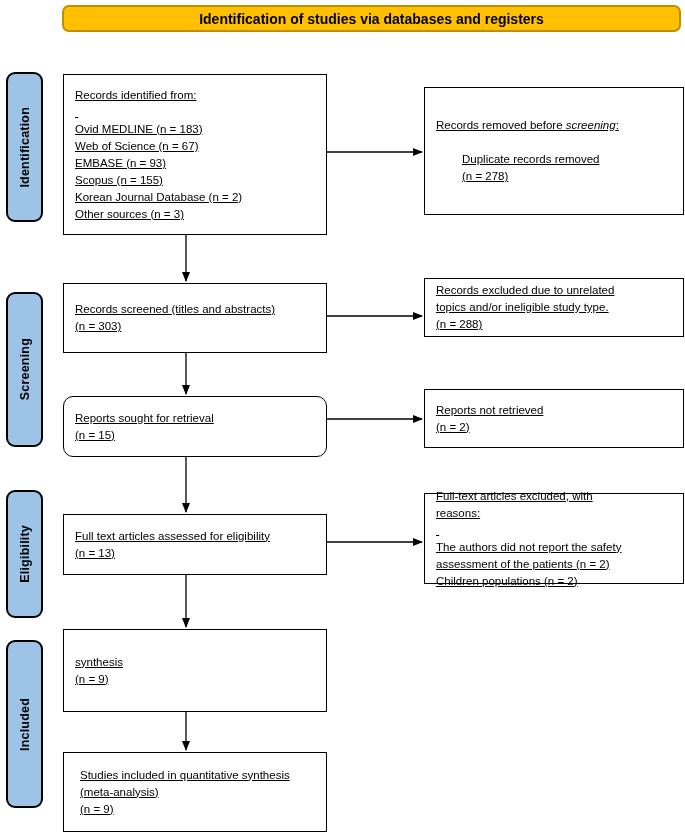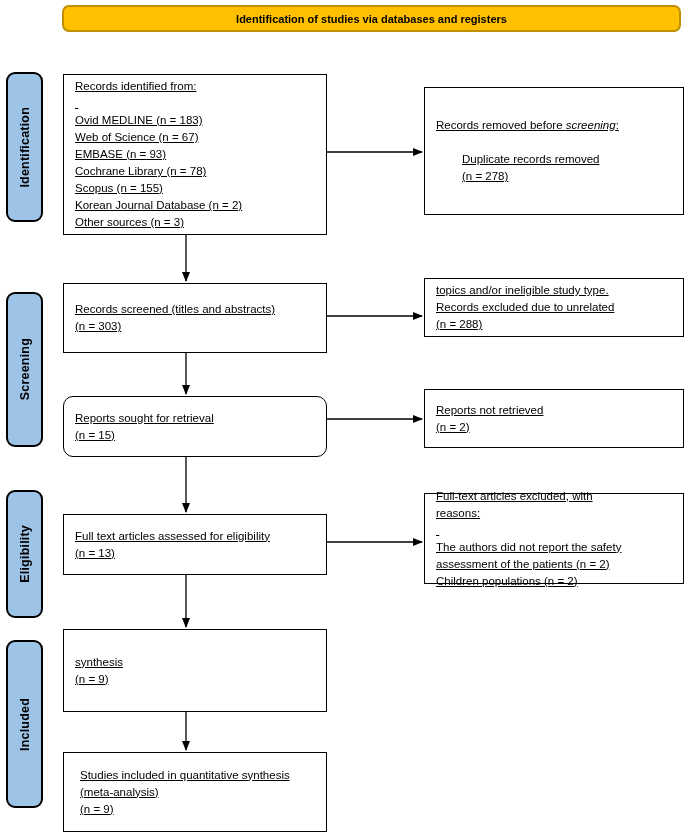--- a/index.html
+++ b/index.html
@@ -13,21 +13,21 @@
     overflow: hidden;
   }
   .banner {
     position: absolute;
     left: 62px; top: 5px; width: 619px; height: 27px;
     background: #FFC000;
     border: 2px solid #BF8F00;
     border-radius: 7px;
     box-sizing: border-box;
     display: flex; align-items: center; justify-content: center;
-    font-weight: 700; font-size: 11px;
+    font-weight: 700; font-size: 14px;
   }
   .stage {
     position: absolute;
     left: 6px; width: 37px;
     background: #9DC3E6;
     border: 2px solid #000;
     border-radius: 9px;
     box-sizing: border-box;
     display: flex; align-items: center; justify-content: center;
   }
@@ -78,21 +78,20 @@
     <span class="vlabel">Included</span>
   </div>
 
   <div class="box main-box" style="top:74px; height:161px;">
     <div>
         <div class="line">Records identified from:</div>
         <div class="line">&nbsp;</div>
         <div class="line">Ovid MEDLINE (n = 183)</div>
         <div class="line">Web of Science (n = 67)</div>
         <div class="line">EMBASE (n = 93)</div>
-        <div class="line">Cochrane Library (n = 78)</div>
         <div class="line">Scopus (n = 155)</div>
         <div class="line">Korean Journal Database (n = 2)</div>
         <div class="line">Other sources (n = 3)</div>
       </div>
   </div>
 
   <div class="box main-box" style="top:283px; height:70px;">
     <div>
         <div class="line">Records screened (titles and abstracts)</div>
         <div class="line">(n = 303)</div>
@@ -133,22 +132,22 @@
       <span>Records removed before </span><i>screening</i><span>:</span>
     </div>
     <div class="indent">
         <div class="line">Duplicate records removed</div>
         <div class="line">(n = 278)</div>
       </div>
   </div>
 
   <div class="box side-box" style="top:278px; height:59px;">
     <div>
+        <div class="line">Records excluded due to unrelated</div>
         <div class="line">topics and/or ineligible study type.</div>
-        <div class="line">Records excluded due to unrelated</div>
         <div class="line">(n = 288)</div>
       </div>
   </div>
 
   <div class="box side-box" style="top:389px; height:59px;">
     <div>
         <div class="line">Reports not retrieved</div>
         <div class="line">(n = 2)</div>
       </div>
   </div>

